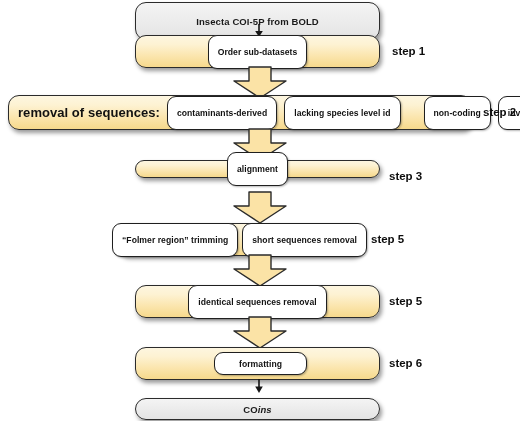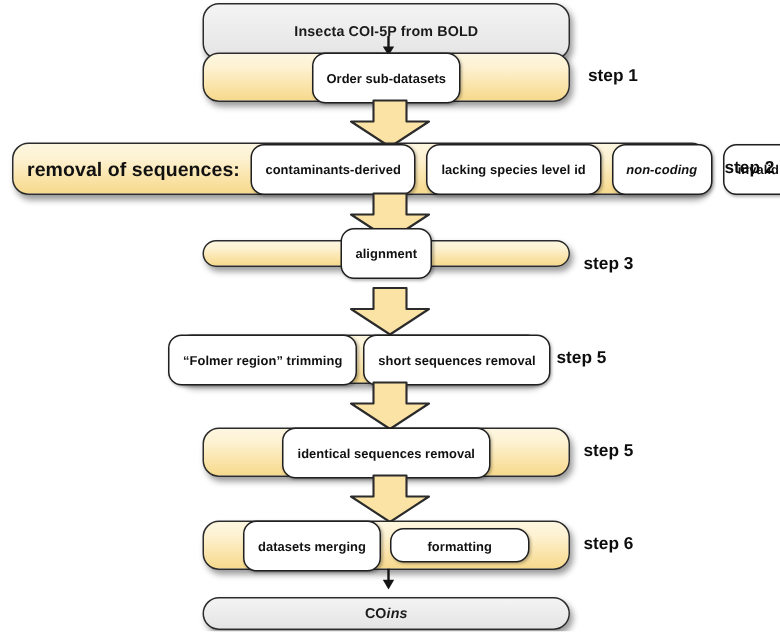--- a/index.html
+++ b/index.html
@@ -139,21 +139,21 @@
   </div>
 
   <div class="step-bar" style="left:8px; top:95px; width:464px; height:35px; padding:0 6px 0 0; justify-content:flex-start;">
     <span class="bar-text">removal of sequences:</span>
     <div class="pill" style="margin-left:7px;">
       <span class="lbl">contaminants-derived</span>
     </div>
     <div class="pill" style="margin-left:7px;">
       <span class="lbl">lacking species level id</span>
     </div>
-    <div class="pill" style="margin-left:7px;font-style:italic;">
+    <div class="pill" style="margin-left:23px;">
       <span class="lbl">non-coding</span>
     </div>
     <div class="pill" style="margin-left:7px;">
       <span class="lbl">invalid taxonomy associated</span>
     </div>
   </div>
   <div class="step-caption" style="left:483px; top:106px;">step 2</div>
 
   <div class="block-arrow" style="left:233px; top:129px;">
     <svg width="54" height="32" viewBox="0 0 54 32">
@@ -197,23 +197,20 @@
   </div>
   <div class="step-caption" style="left:389px; top:295px;">step 5</div>
 
   <div class="block-arrow" style="left:233px; top:317px;">
     <svg width="54" height="32" viewBox="0 0 54 32">
       <polygon points="16,0 38,0 38,14 53,14 27,31 1,14 16,14" fill="#fbe3a6" stroke="#2b2b2b" stroke-width="1.4" stroke-linejoin="round"></polygon>
     </svg>
   </div>
 
   <div class="step-bar" style="left:135px; top:347px; width:245px; height:33px; justify-content:center;">
-    <div class="pill">
-      <span class="lbl">datasets merging</span>
-    </div>
     <div class="pill" style="margin-left:6px; padding:0 24px;">
       <span class="lbl">formatting</span>
     </div>
   </div>
   <div class="step-caption" style="left:389px; top:357px;">step 6</div>
 
   <div class="thin-arrow" style="left:251px; top:379px;">
     <svg width="16" height="14" viewBox="0 0 16 14">
       <line x1="8" y1="0" x2="8" y2="9" stroke="#151515" stroke-width="1.6"></line>
       <polygon points="8,14 4.2,7.5 11.8,7.5" fill="#151515"></polygon>

